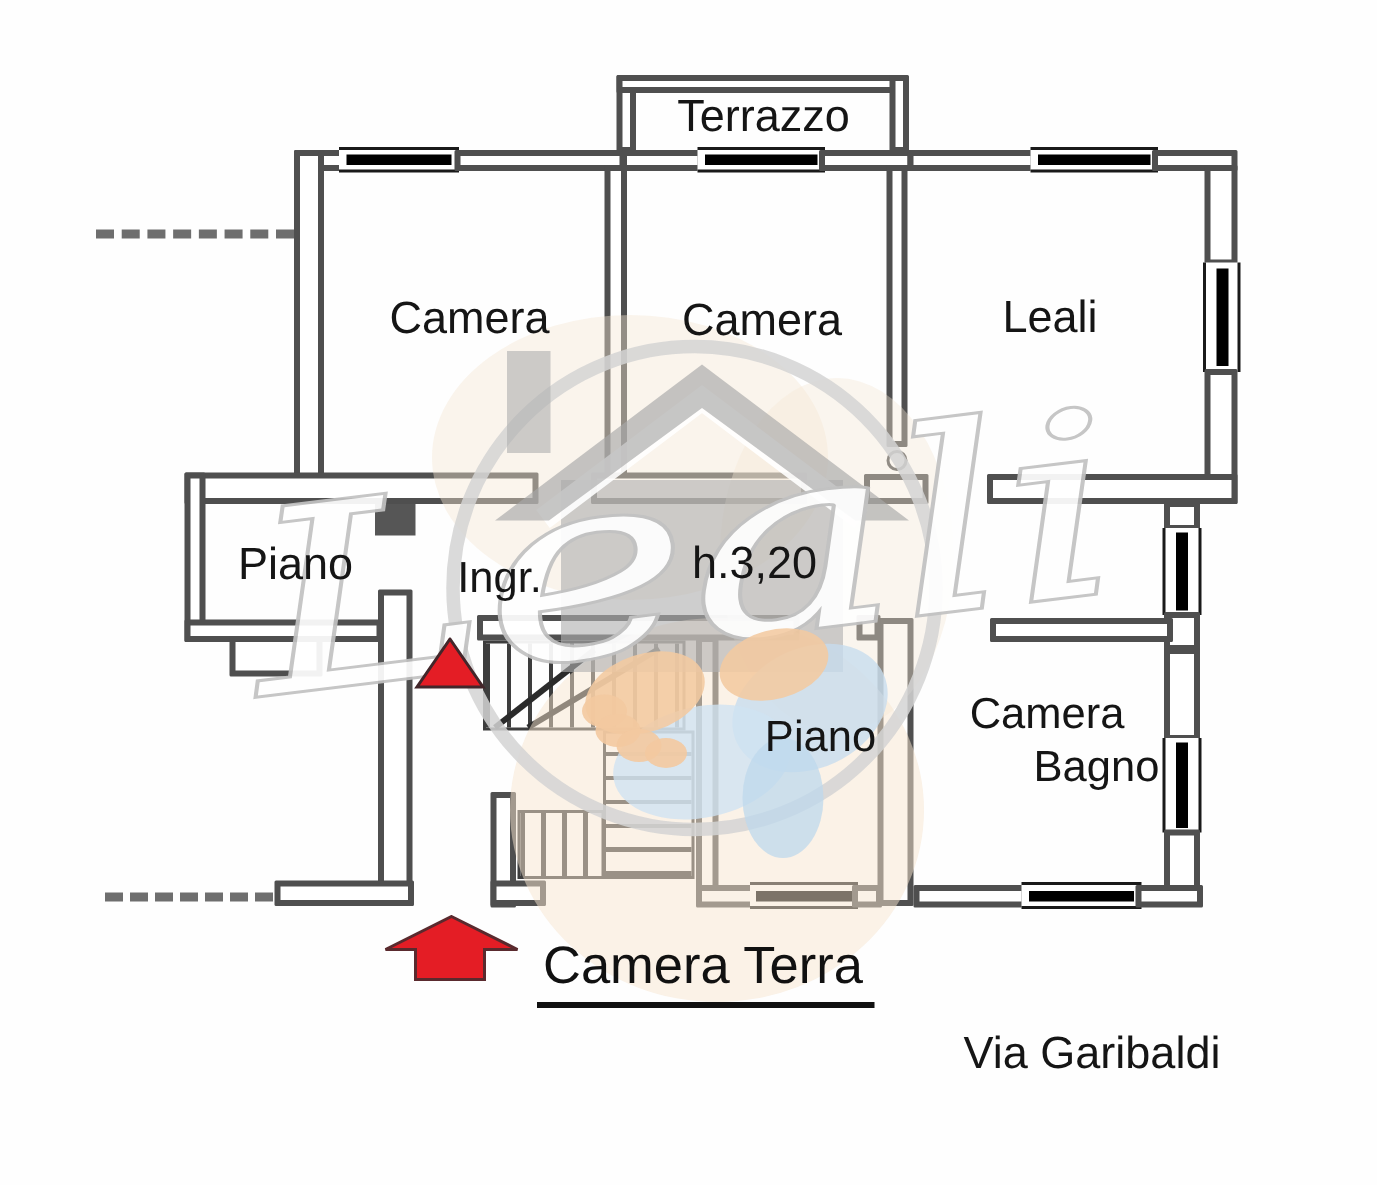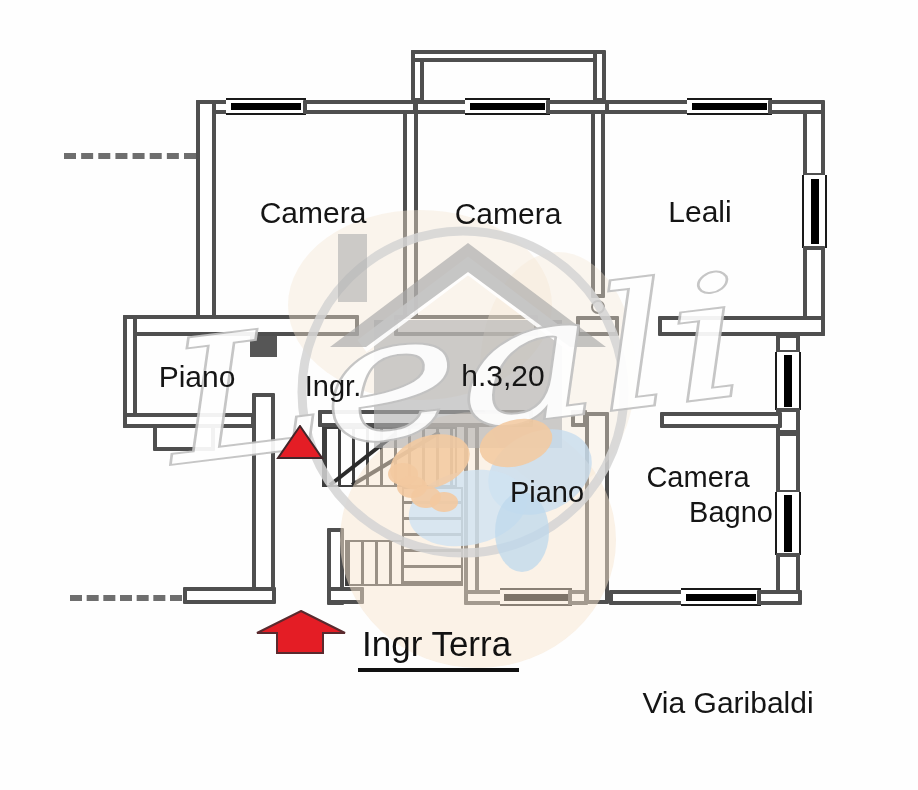--- a/index.html
+++ b/index.html
@@ -153,25 +153,26 @@
     </g>
   </svg>
 
   <svg class="arr" style="left:276px;top:425px;" width="48" height="35" viewBox="0 0 48 35">
     <polygon points="24,1 46,33 2,33" fill="#e41d25" stroke="#43262a" stroke-width="2"></polygon>
   </svg>
   <svg class="arr" style="left:256px;top:610px;" width="90" height="44" viewBox="0 0 90 44">
     <polygon points="45,1 89,23 67,23 67,43 21,43 21,23 1,23" fill="#e41d25" stroke="#5a2a2e" stroke-width="2"></polygon>
   </svg>
 
+  <div class="lbl room" style="left:509px;top:78px;">Terrazzo</div>
   <div class="lbl room" style="left:313px;top:213px;">Camera</div>
   <div class="lbl room" style="left:508px;top:214px;">Camera</div>
   <div class="lbl room" style="left:700px;top:212px;">Leali</div>
   <div class="lbl room" style="left:197px;top:377px;">Piano</div>
   <div class="lbl small-room" style="left:317px;top:386px;">Ingr.</div>
   <div class="lbl room" style="left:503px;top:376px;">h.3,20</div>
   <div class="lbl small-room" style="left:531px;top:492px;">Piano</div>
   <div class="lbl small-room" style="left:682px;top:477px;">Camera</div>
   <div class="lbl small-room" style="left:715px;top:512px;">Bagno</div>
-  <div id="piano-terra">Ingr Terra</div>
+  <div id="piano-terra">Camera Terra</div>
   <div class="lbl" id="via-garibaldi" style="left:728px;top:703px;">Via Garibaldi</div>
 
 </div>
 
 </body></html>

